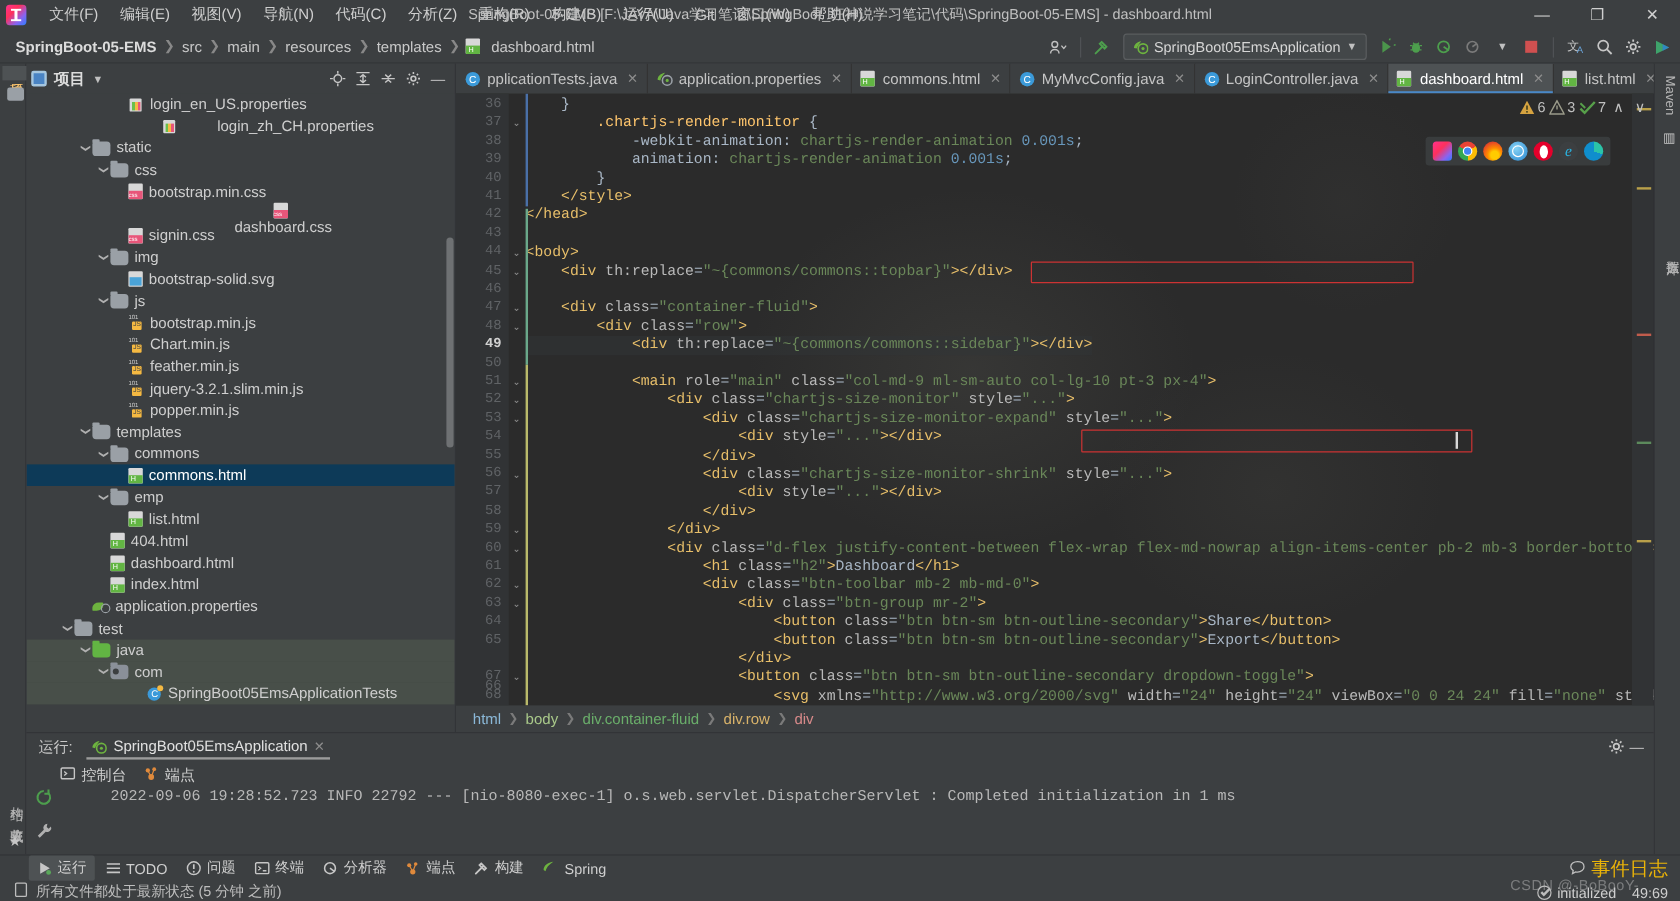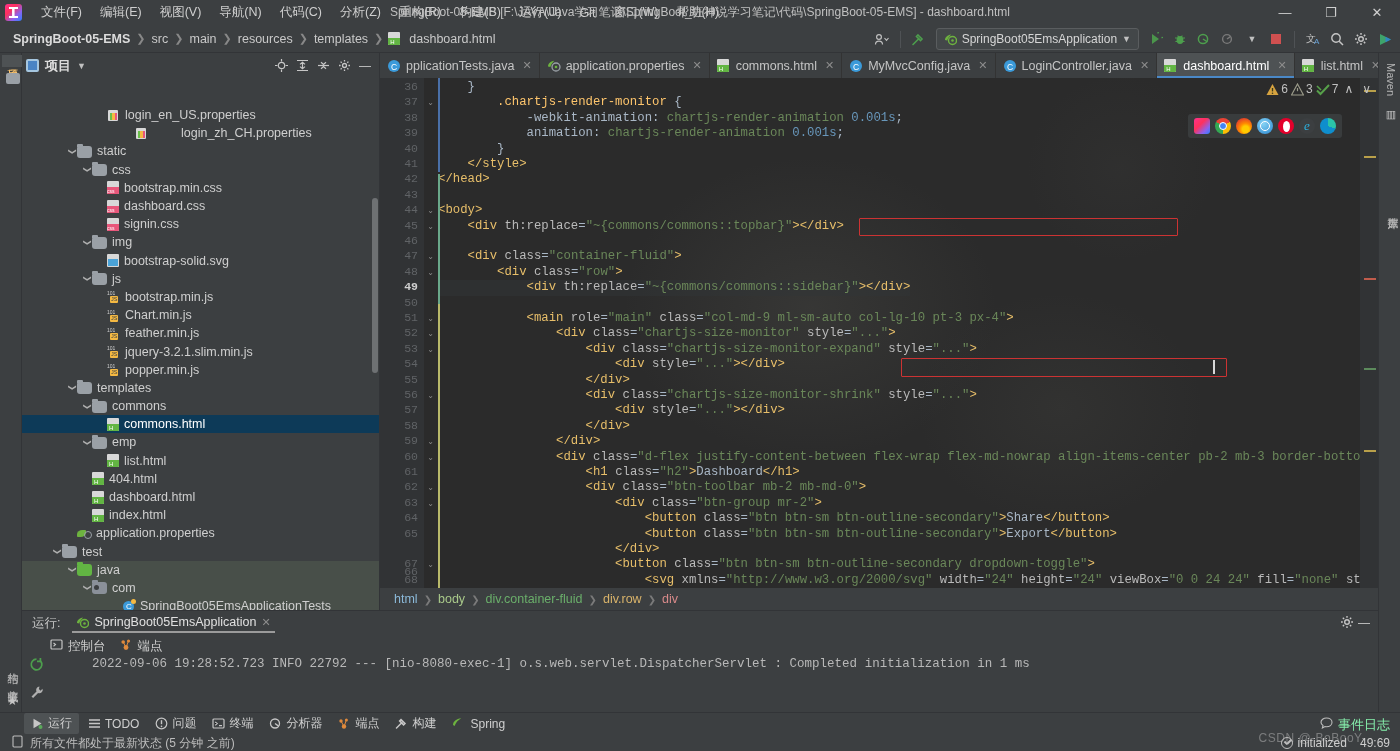--- a/index.html
+++ b/index.html
@@ -66,21 +66,21 @@
   .projwin{ position:absolute; left:22px; top:53px; width:358px; height:557px;
             background:#3c3f41; border-right:1px solid #323437; overflow:hidden;}
   .projhdr{ height:25px; display:flex; align-items:center; padding:0 4px; }
   .projhdr .sq{ width:13px;height:13px;border:2px solid #a5c6df; background:#4a84c4; border-radius:2px; margin-right:6px;}
   .projhdr .ttl{ font-size:13px; color:#dcdcdc; font-weight:bold;}
   .projhdr .caret{ margin-left:6px; color:#c0c0c0; font-size:9px;}
   .projhdr .acts{ margin-left:auto; display:flex; align-items:center; gap:1px;}
   .projhdr .acts .ic{ width:20px;height:20px;display:flex;align-items:center;justify-content:center;
                       color:#c6c6c6; font-size:12px; border-radius:3px;}
   .tree{ position:absolute; left:0; top:25px; right:0; bottom:0; overflow:hidden;
-         background:rgba(60,63,65,.55);margin-top:28px;}
+         background:rgba(60,63,65,.55);}
   .row{ height:18.2px; display:flex; align-items:center; white-space:nowrap; font-size:12.5px; color:#cfcfcf;
         padding-right:4px;}
   .row.sel{ background:#0d3a58; color:#fff;}
   .row.greenbg{ background:rgba(120,145,105,.20);}
   .arrow{ width:10px; text-align:center; color:#b0b0b0; font-size:8px; flex:none;}
   .ic16{ width:15px;height:14px; margin-right:5px; flex:none; position:relative;}
   
   .i-folder{ background:#9aa0a6; border-radius:2px 3px 3px 3px; height:12px; margin-top:1px;}
   .i-folder::before{content:""; position:absolute; left:0; top:-2px; width:6px;height:3px;background:#9aa0a6;border-radius:1px 1px 0 0;}
   .i-folder.green{ background:#62b543;}
@@ -192,21 +192,21 @@
 
   
   .statusbar{ position:absolute; left:0; bottom:0; width:1400px; height:39px; background:#3c3f41;
               border-top:1px solid #323437;}
   .sbtop{ height:21px; display:flex; align-items:center; gap:2px; padding-left:24px;}
   .sbitem{ display:flex; align-items:center; gap:4px; padding:2px 7px; font-size:12px; color:#cfcfcf; border-radius:2px;}
   .sbitem.active{ background:#4e5254;}
   .sbbot{ height:18px; display:flex; align-items:center; gap:6px; padding-left:12px; font-size:12px; color:#bdbdbd;}
   .sbright{ position:absolute; right:10px; top:0; height:39px; display:flex; flex-direction:column;
             align-items:flex-end; justify-content:center; gap:2px;}
-  .sbr1{display:flex;align-items:center;gap:5px;font-size:13px;color:#86efac;}
+  .sbr1{display:flex;align-items:center;gap:5px;font-size:16px;color:#eab308;}
   .sbr2{display:flex;align-items:center;gap:5px;font-size:12px;color:#cfcfcf;}
   .watermark{ position:absolute; right:34px; bottom:6px; font-size:12px; color:rgba(200,200,200,.45);
               letter-spacing:.5px; pointer-events:none;}
   .i-circle{width:12px;height:12px;border:1.4px solid #bdbdbd;border-radius:50%;display:inline-block;position:relative;}
   .i-circle::after{content:"";position:absolute;left:2.2px;top:4.6px;width:4px;height:1.5px;background:#bdbdbd;transform:rotate(45deg);}
   .i-circle::before{content:"";position:absolute;left:4.2px;top:3.2px;width:6px;height:1.5px;background:#bdbdbd;transform:rotate(-45deg);}
 </style>
 </head>
 <body>
 
@@ -429,21 +429,21 @@
         <div class="row" style="padding-left: 60px;">
           <span class="arrow" style="transform: rotate(90deg); display: inline-block;">❯</span>
           <span class="ic16 i-folder"></span>
           <span>css</span>
         </div>
         <div class="row" style="padding-left: 75px;">
           <span class="arrow"></span>
           <span class="ic16 i-css"></span>
           <span>bootstrap.min.css</span>
         </div>
-        <div class="row" style="padding-left: 75px;">
+        <div class="row" style="padding-left: 75px; flex-direction: column;">
           <span class="arrow"></span>
           <span class="ic16 i-css"></span>
           <span>dashboard.css</span>
         </div>
         <div class="row" style="padding-left: 75px;">
           <span class="arrow"></span>
           <span class="ic16 i-css"></span>
           <span>signin.css</span>
         </div>
         <div class="row" style="padding-left: 60px;">

